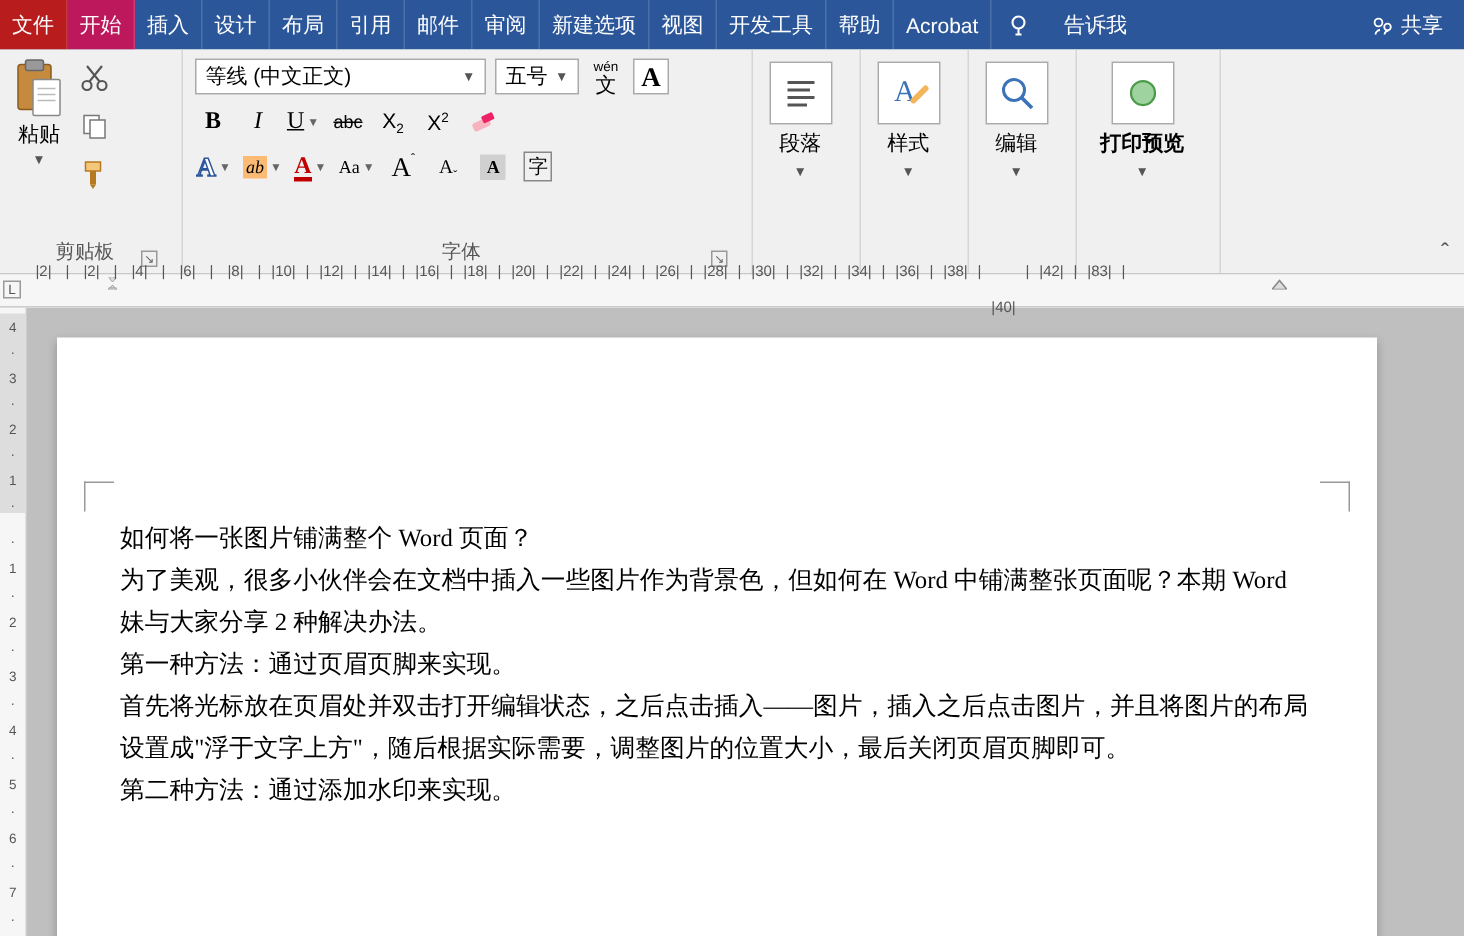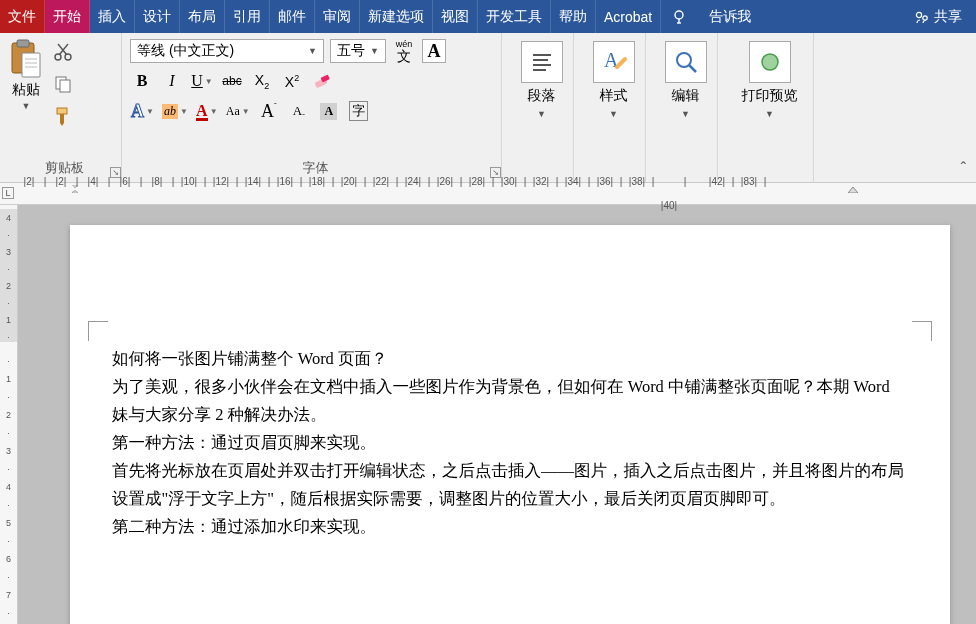--- a/index.html
+++ b/index.html
@@ -10,21 +10,21 @@
 .tab { padding: 0 8px; display: flex; align-items: center; font-size: 14px; cursor: pointer; border-right: 1px solid rgba(255,255,255,0.15); }
 .tab.file { background: #b91c1c; }
 .tab.active { background: #be185d; }
 .tell { display: flex; align-items: center; padding: 0 10px; font-size: 14px; gap: 16px; }
 .tell .bulb { margin-right: 6px; }
 .flex-spacer { flex: 1; }
 .share { display: flex; align-items: center; padding: 0 14px; font-size: 14px; }
 
 
 .ribbon { background: #f0f0f0; border-bottom: 1px solid #c9c9c9; display: flex; height: 150px; position: relative; }
-.group { border-right: 1px solid #d6d6d6; display: flex; flex-direction: column; justify-content: space-between; padding: 6px 0 2px 8px; }
+.group { border-right: 1px solid #d6d6d6; display: flex; flex-direction: column; justify-content: space-between; padding: 6px 16px 2px 8px; }
 .group-label { text-align: center; font-size: 13px; color: #555; padding: 2px 0 3px 0; position: relative; }
 .group-label .launcher { position: absolute; right: 0; bottom: 2px; width: 11px; height: 11px; border: 1px solid #999; font-size: 8px; line-height: 9px; text-align: center; color: #666; }
 .ribbon .collapse { position: absolute; right: 10px; bottom: 4px; font-size: 16px; color: #555; }
 
 
 .clip-body { display: flex; gap: 8px; align-items: flex-start; }
 .paste-big { display: flex; flex-direction: column; align-items: center; gap: 2px; }
 .paste-icon { width: 36px; height: 40px; position: relative; }
 .clipboard-svg { width: 36px; height: 40px; }
 .paste-label { font-size: 14px; }
@@ -66,21 +66,21 @@
 .ruler-h { height: 22px; background:#f6f6f6; border-bottom:1px solid #ccc; position:relative; display:flex; align-items:center; font-size:10px; color:#555; padding-left:18px; }
 .ruler-h .corner { position:absolute; left:2px; top:4px; width:12px; height:12px; border:1px solid #999; font-size:9px; text-align:center; line-height:10px; }
 .ruler-h .mark { position:relative; width:22px; text-align:center; }
 .ruler-h .indent { position:absolute; left:70px; top:2px; width:10px; height:8px; }
 .ruler-h .indent2 { position:absolute; right:118px; top:2px; width:10px; height:8px; }
 
 
 .workspace { display:flex; height: calc(624px - 33px - 150px - 22px); background:#bfbfbf; }
 .ruler-v { width:18px; background:#f6f6f6; border-right:1px solid #ccc; display:flex; flex-direction:column; align-items:center; font-size:10px; color:#555; padding-top:4px; gap:8px; }
 .ruler-v .shade { background:#ddd; width:100%; flex:0 0 92px; }
-.page-wrap { flex:1; overflow:hidden; padding: 20px 30px 0 52px; }
+.page-wrap { flex:1; overflow:hidden; padding: 20px 30px 0 20px; }
 .page { background:#fff; box-shadow:0 2px 6px rgba(0,0,0,0.25); width: 880px; min-height: 600px; padding: 120px 42px 20px 42px; position:relative; }
 .page .crop { position:absolute; width:20px; height:20px; }
 .page .crop.tl { left:18px; top:96px; border-left:1px solid #999; border-top:1px solid #999; }
 .page .crop.tr { right:18px; top:96px; border-right:1px solid #999; border-top:1px solid #999; }
 .doc-text { font-size: 16.5px; line-height: 28px; color:#000; font-family: "SimSun","Microsoft YaHei",serif; }
 .doc-text p { margin: 0; }
 
 svg { display:block; }
 </style>
 </head>
@@ -292,21 +292,21 @@
         <svg width="28" height="28" viewBox="0 0 28 28">
             <circle cx="12" cy="12" r="7" fill="none" stroke="#3b73b9" stroke-width="2"></circle>
             <line x1="17" y1="17" x2="24" y2="24" stroke="#3b73b9" stroke-width="2.5"></line>
           </svg>
       </div>
       <span class="lbl">编辑</span>
       <span class="drop-caret">▼</span>
     </div>
   </div>
 
-  <div class="group" style="width:96px;">
+  <div class="group" style="width:96px;font-weight:bold;">
     <div class="big-btn">
       <div class="icon-slot">
         <svg width="28" height="28" viewBox="0 0 28 28">
             <circle cx="14" cy="14" r="8" fill="#9ed29e" stroke="#4a9a4a" stroke-width="1.5"></circle>
           </svg>
       </div>
       <span class="lbl">打印预览</span>
       <span class="drop-caret">▼</span>
     </div>
   </div>
@@ -360,21 +360,21 @@
       <div class="mark" style="width: 22px;">|32|</div>
       <div class="mark" style="width: 10px;">|</div>
       <div class="mark" style="width: 22px;">|34|</div>
       <div class="mark" style="width: 10px;">|</div>
       <div class="mark" style="width: 22px;">|36|</div>
       <div class="mark" style="width: 10px;">|</div>
       <div class="mark" style="width: 22px;">|38|</div>
       <div class="mark" style="width: 10px;">|</div>
       <div class="mark" style="width: 22px; margin-top: 24px;">|40|</div>
       <div class="mark" style="width: 10px;">|</div>
-      <div class="mark" style="width: 22px; margin-left: 16px;">|42|</div>
+      <div class="mark" style="width: 22px;">|42|</div>
       <div class="mark" style="width: 10px;">|</div>
       <div class="mark" style="width: 22px;">|83|</div>
       <div class="mark" style="width: 10px;">|</div>
     </div>
 </div>
 
 <div class="workspace">
   <div class="ruler-v">
     <div class="shade" id="ruler-v-top" style="display: flex; flex-direction: column; align-items: center; justify-content: flex-start; gap: 7px; padding-top: 4px;">
         <div style="font-size: 9px;">4</div>

